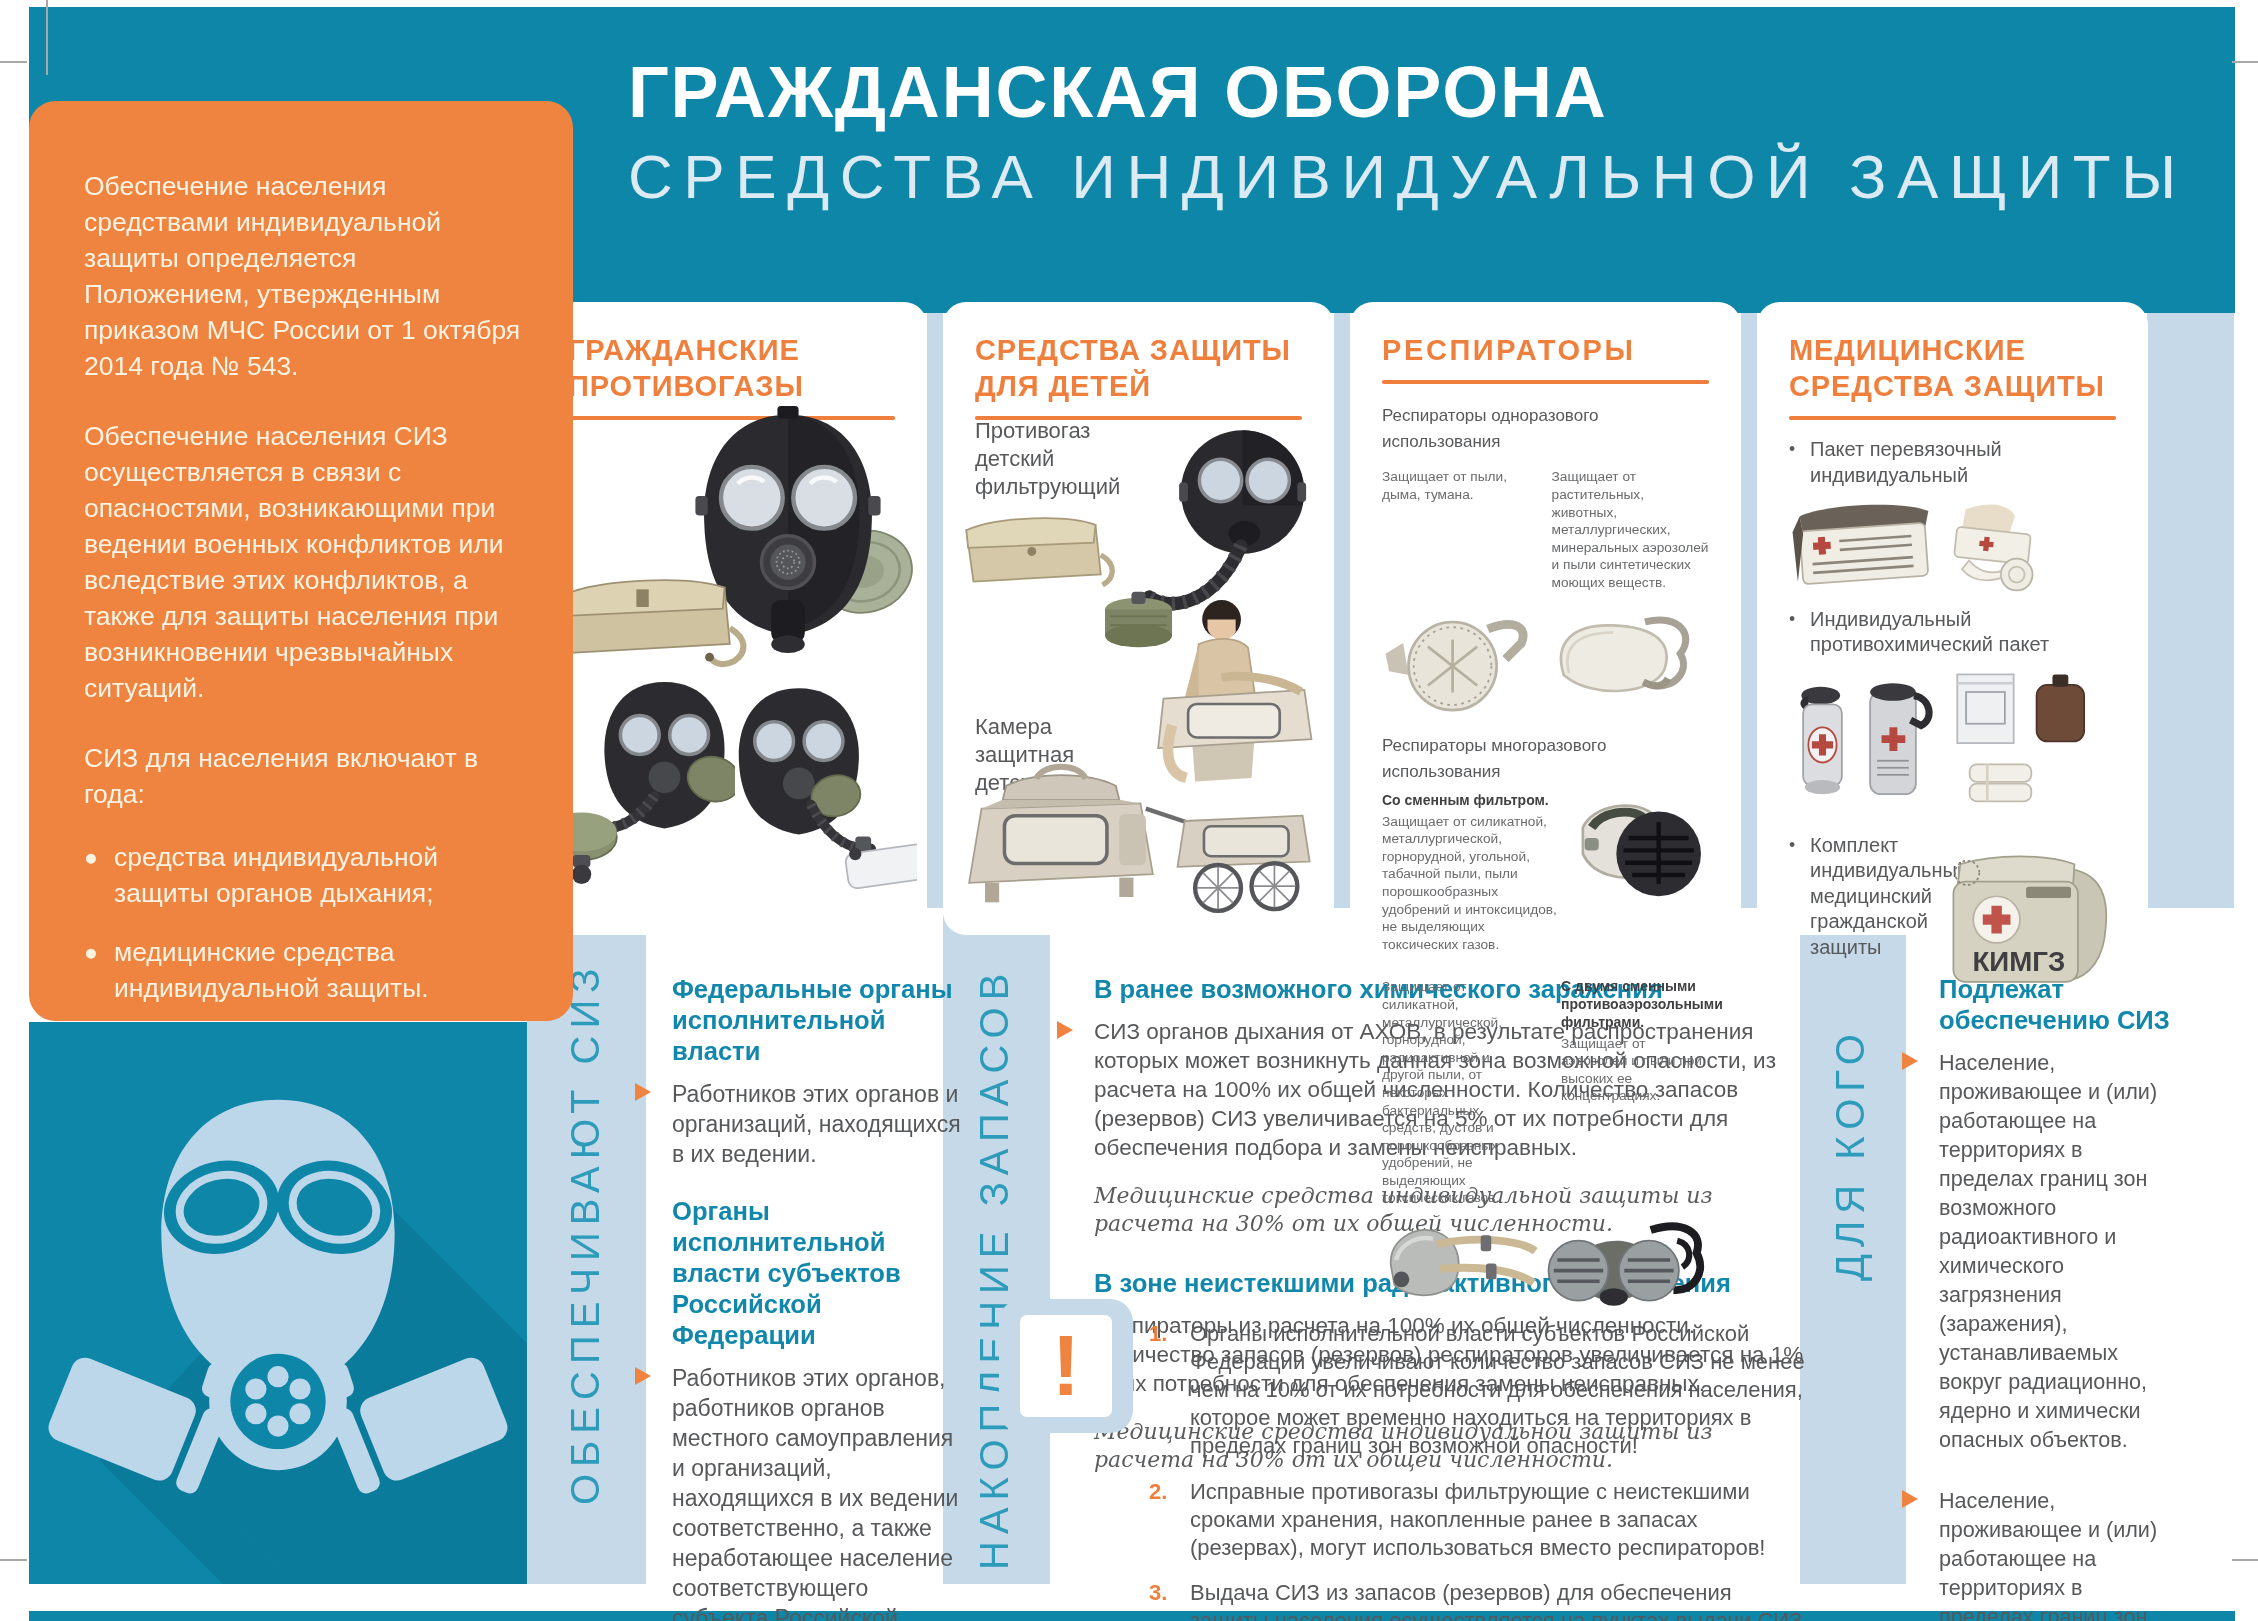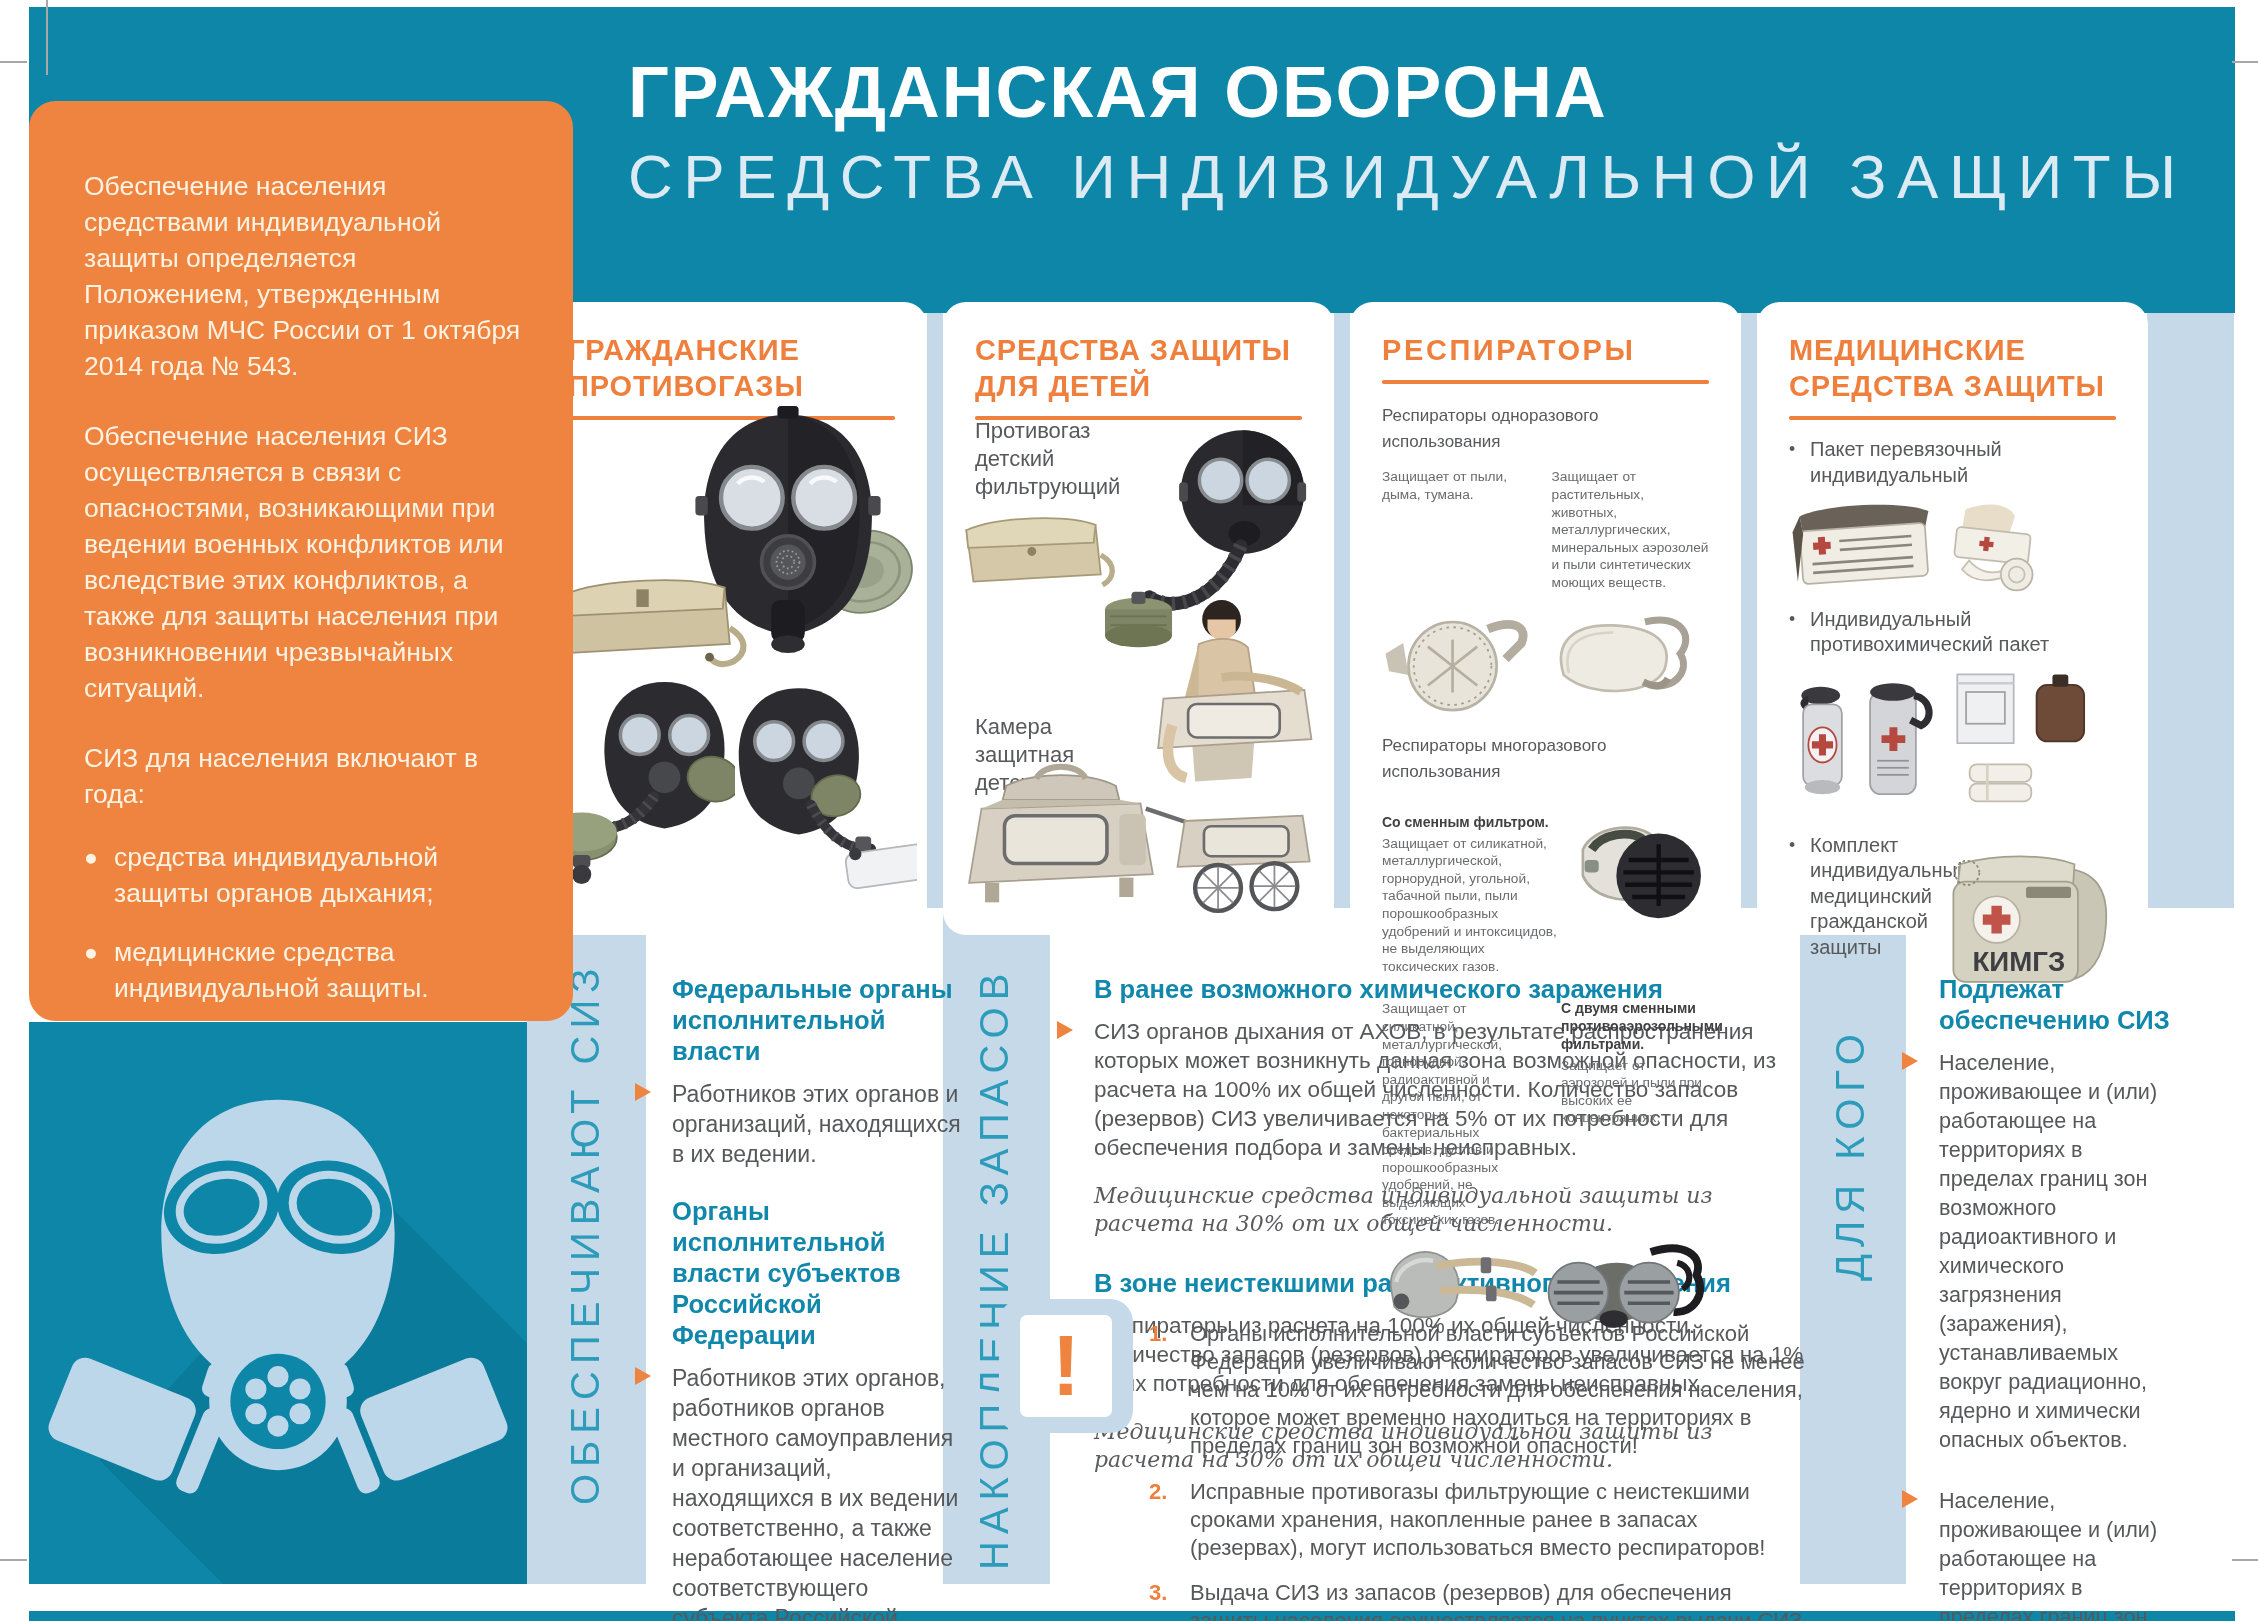--- a/index.html
+++ b/index.html
@@ -281,21 +281,21 @@
           </g>
       </svg>
       <svg width="159" height="124" viewBox="0 0 180 140">
         <path d="M120 28 C 160 18 176 44 160 64 C 172 84 152 104 130 100" fill="none" stroke="#a8a296" stroke-width="8"></path>
         <path d="M28 88 C 16 50 40 30 84 32 C 132 34 152 52 142 82 C 130 110 60 116 28 88 Z" fill="#eeebe3" stroke="#c2bcae" stroke-width="3"></path>
         <path d="M34 86 C 26 56 44 40 84 40" fill="none" stroke="#d8d3c6" stroke-width="3"></path>
         <path d="M118 96 C 134 104 142 100 146 92" fill="none" stroke="#9b9588" stroke-width="8"></path>
       </svg>
     </div>
     <div class="sub-head" style="margin-top:12.4px;">Респираторы многоразового использования</div>
-    <div class="row" style="margin-top:29px;">
+    <div class="row" style="margin-top:7px;">
       <div style="width:176px;margin-right:8.8px;">
         <div class="small-lead">Со сменным фильтром.</div>
         <div class="small-note" style="margin-top:3.5px;">Защищает от силикатной, металлургической, горнорудной, угольной, табачной пыли, пыли порошкообразных удобрений и интоксицидов, не выделяющих токсических газов.</div>
       </div>
       <svg width="141" height="115" viewBox="0 0 160 130">
         <path d="M18 40 C 30 14 76 8 96 24 L90 92 C 60 104 28 92 18 70 Z" fill="#e3e1d9" stroke="#b0aca0" stroke-width="3"></path>
         <path d="M28 40 C 40 22 70 18 86 28" fill="none" stroke="#474c42" stroke-width="10"></path>
         <rect x="20" y="52" width="16" height="14" rx="4" fill="#8a8f84"></rect>
         <circle cx="104" cy="70" r="48" fill="#2d2d31"></circle>
         <g stroke="#101014" stroke-width="5">

